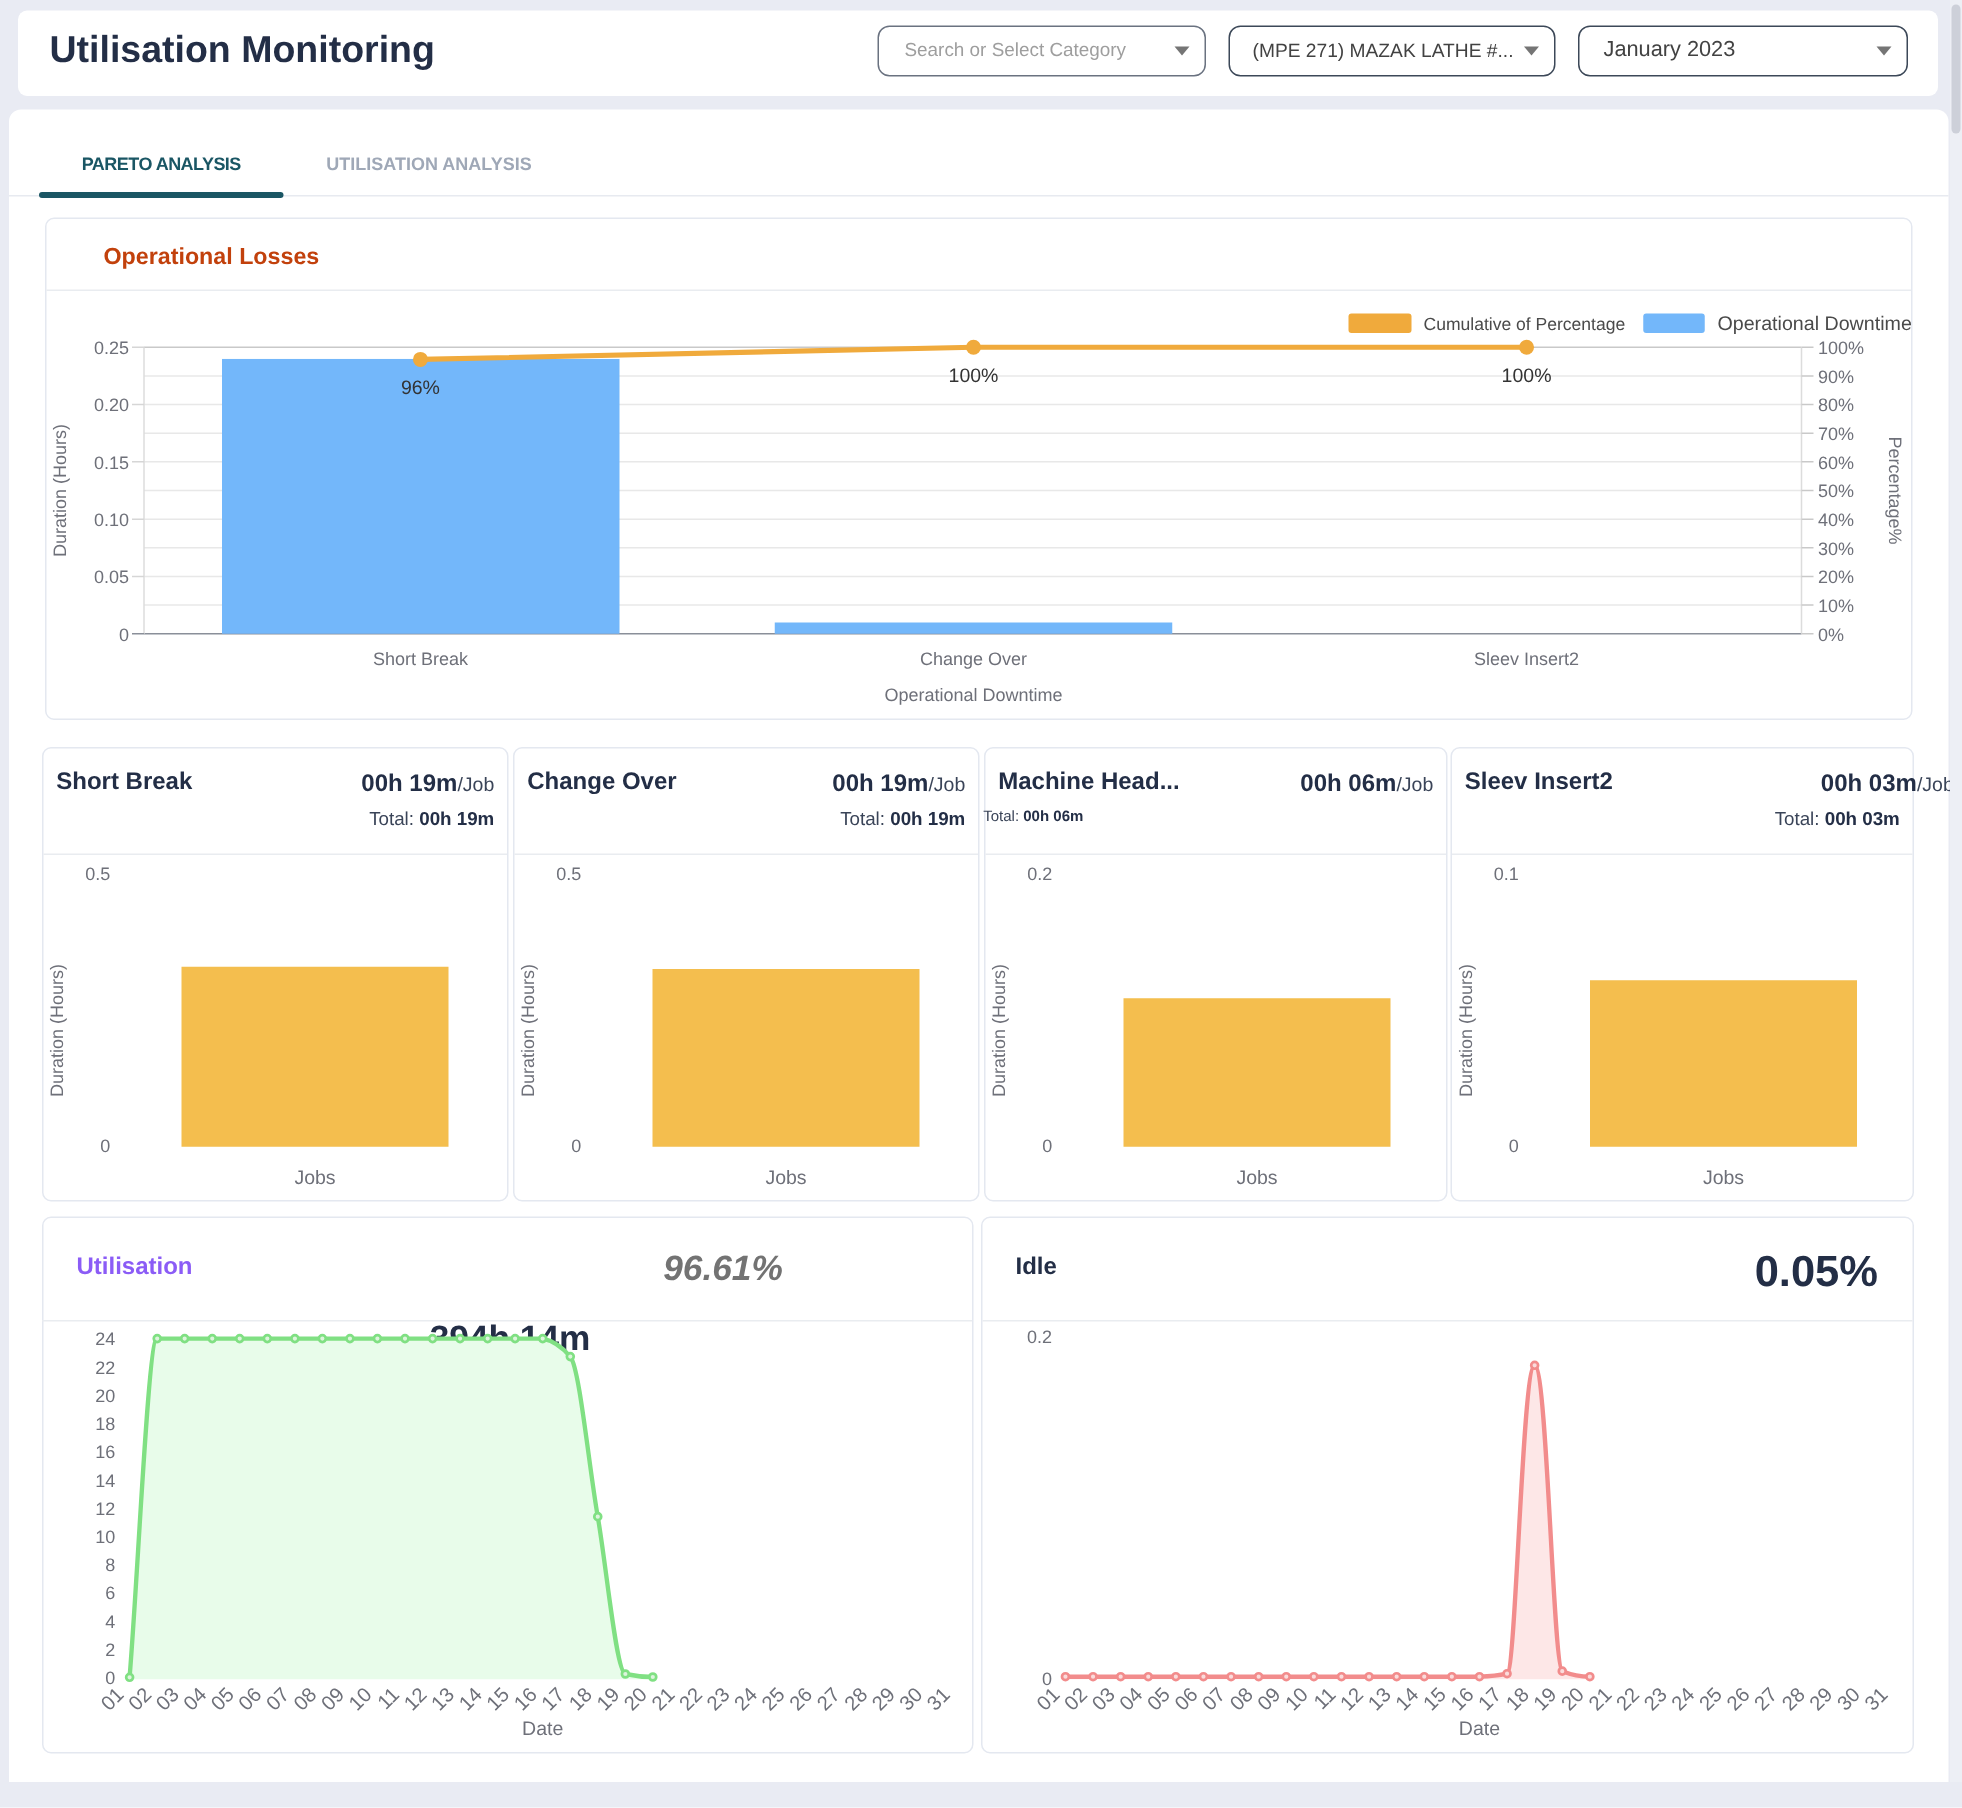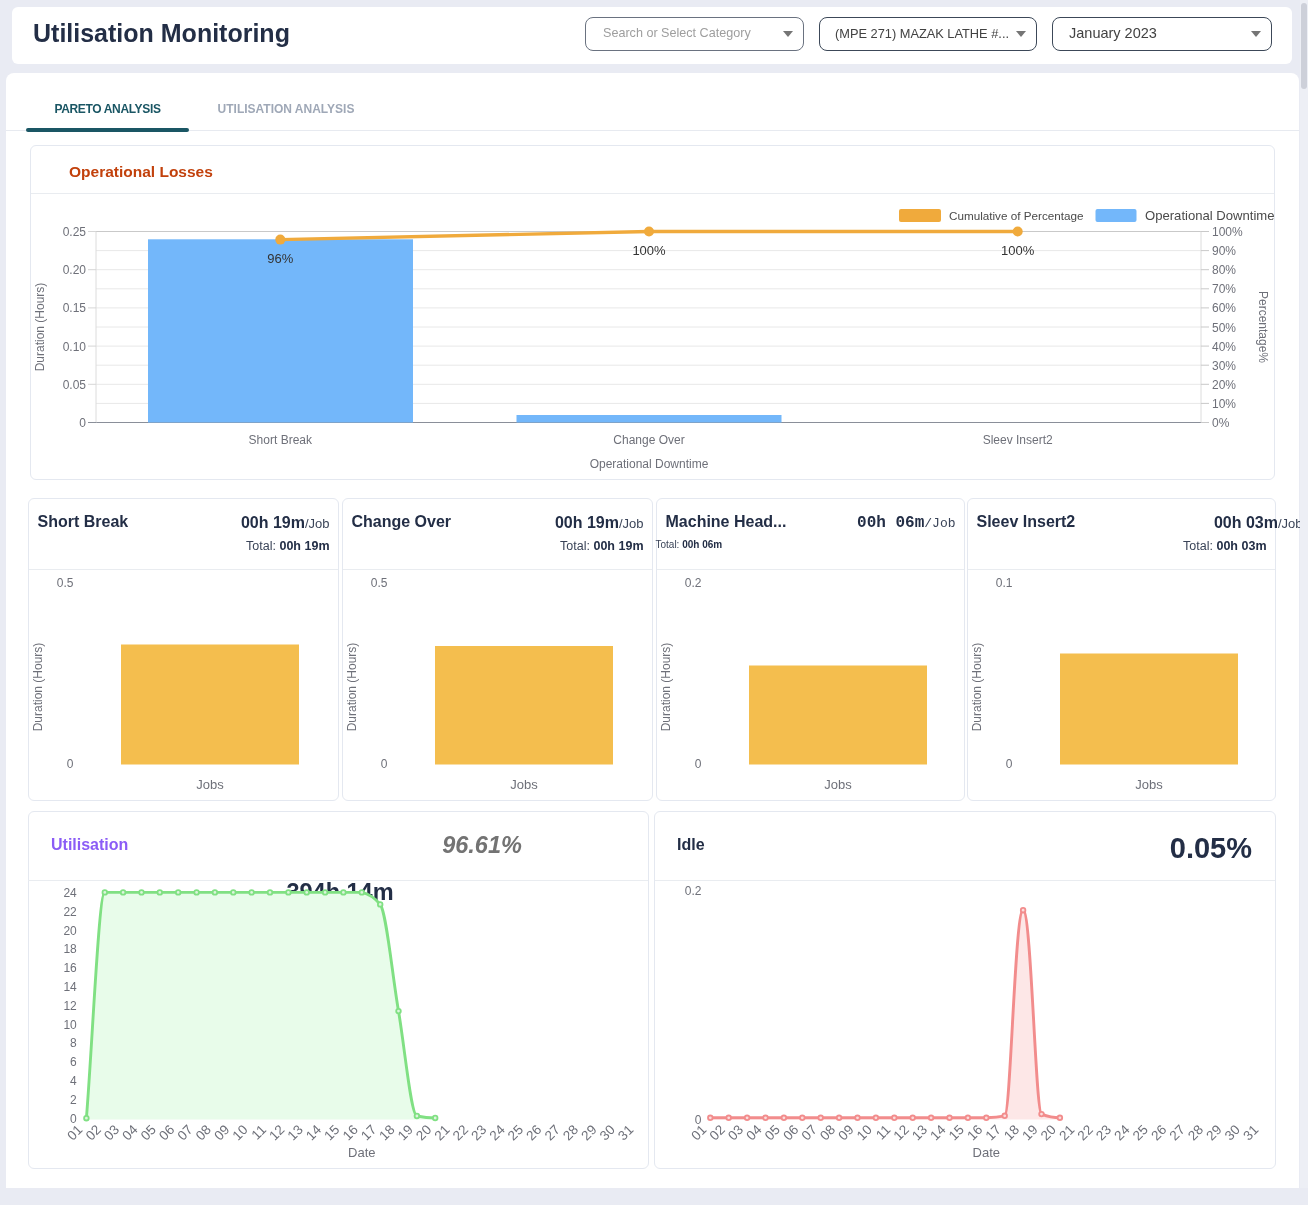--- a/index.html
+++ b/index.html
@@ -116,21 +116,21 @@
 <div class="abs" style="left:342.5px;top:569px;width:309px;height:1px;background:#e9ecf0;"></div>
 <svg class="abs" style="left:341.5px;top:570px;" width="311" height="222" viewBox="0 0 311 222">
       <text x="45.5" y="16.5" font-size="12" fill="#6e7079" text-anchor="end">0.5</text>
       <text x="45.5" y="198" font-size="12" fill="#6e7079" text-anchor="end">0</text>
       <rect x="93" y="76" width="178" height="118.5" fill="#f4be4e"></rect>
       <text x="182" y="219" font-size="13" fill="#6e7079" text-anchor="middle">Jobs</text>
       <text x="14" y="117" font-size="12" fill="#6e7079" text-anchor="middle" transform="rotate(-90 14 117)">Duration (Hours)</text>
     </svg>
 <div class="card" style="left:655.5px;top:498px;width:309px;height:303px;"></div>
 <div class="abs" style="left:665.5px;top:513px;font-size:16px;font-weight:bold;color:#232e46;">Machine Head...</div>
-<div class="abs" style="left:655.5px;top:514px;width:300px;text-align:right;font-size:13px;color:#3a4458;font-family:Liberation Mono, monospace;"><span style="font-size:16px;font-weight:bold;color:#232e46;">00h 06m</span>/Job</div>
+<div class="abs" style="left:655.5px;top:514px;width:300px;text-align:right;font-size:13px;color:#3a4458;"><span style="font-size:16px;font-weight:bold;color:#232e46;">00h 06m</span>/Job</div>
 <div class="abs" style="left:655.5px;top:539px;width:300px;text-align:left;font-size:10px;color:#3a4458;">Total: <span style="font-weight:bold;color:#232e46;">00h 06m</span></div>
 <div class="abs" style="left:656.5px;top:569px;width:307px;height:1px;background:#e9ecf0;"></div>
 <svg class="abs" style="left:655.5px;top:570px;" width="309" height="222" viewBox="0 0 309 222">
       <text x="45.5" y="16.5" font-size="12" fill="#6e7079" text-anchor="end">0.2</text>
       <text x="45.5" y="198" font-size="12" fill="#6e7079" text-anchor="end">0</text>
       <rect x="93" y="95.5" width="178" height="99.0" fill="#f4be4e"></rect>
       <text x="182" y="219" font-size="13" fill="#6e7079" text-anchor="middle">Jobs</text>
       <text x="14" y="117" font-size="12" fill="#6e7079" text-anchor="middle" transform="rotate(-90 14 117)">Duration (Hours)</text>
     </svg>
 <div class="card" style="left:966.5px;top:498px;width:309px;height:303px;"></div>

